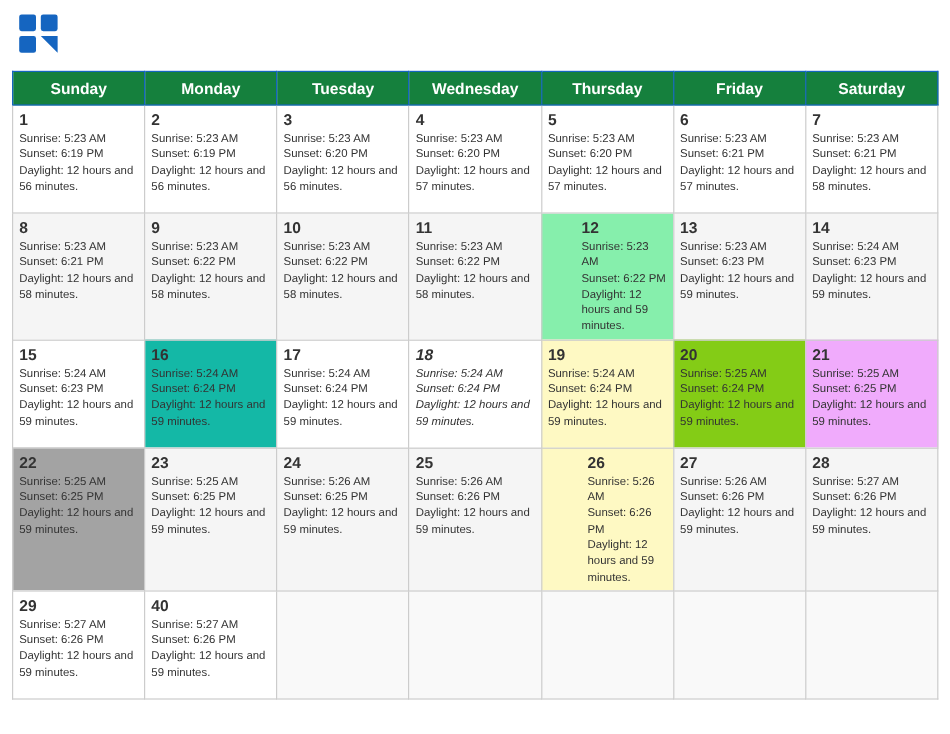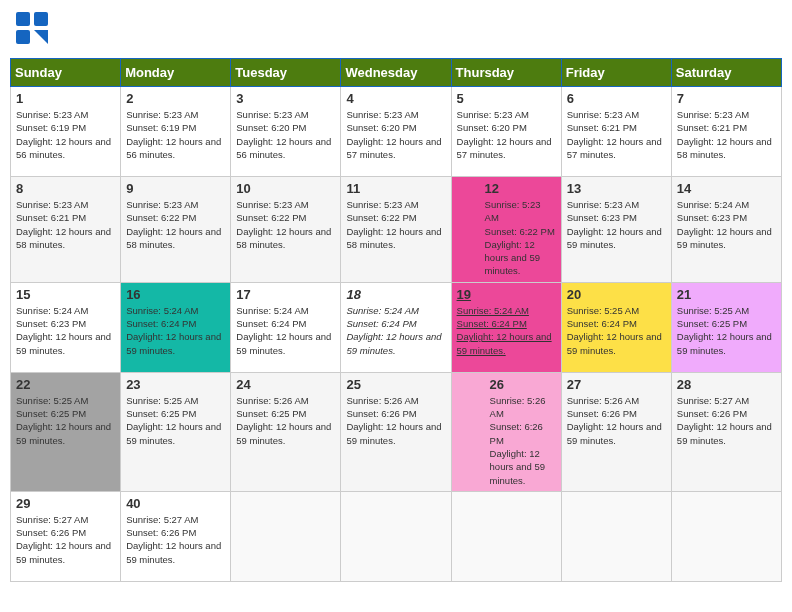--- a/index.html
+++ b/index.html
@@ -43,26 +43,26 @@
     .subtitle {
       font-size: 15px;
       color: #555;
     }
     .calendar {
       width: 100%;
       border-collapse: collapse;
       border: 1px solid #ccc;
     }
     .calendar th {
-      background-color: #4d7c0f;
+      background-color: #15803d;
       color: #fff;
       font-size: 13px;
       font-weight: bold;
       padding: 6px 4px;
-      text-align: left;
+      text-align: center;
       border: 1px solid #1565c0;
     }
     .calendar td {
       vertical-align: top;
       border: 1px solid #ccc;
       padding: 4px 5px;
       font-size: 10px;
       color: #333;
       width: calc(100% / 7);
       min-height: 80px;
@@ -214,21 +214,21 @@
         </div>
         </td>
         <td style="background: rgb(245, 245, 245);">
           <span class="day-number">11</span>
         <div class="day-detail">
           Sunrise: 5:23 AM<br>
           Sunset: 6:22 PM<br>
           Daylight: 12 hours and 58 minutes.
         </div>
         </td>
-        <td style="background: #ec4899; padding-left: 33px;">
+        <td style="background: #86efac; padding-left: 33px;">
           <span class="day-number">12</span>
         <div class="day-detail">
           Sunrise: 5:23 AM<br>
           Sunset: 6:22 PM<br>
           Daylight: 12 hours and 59 minutes.
         </div>
         </td>
         <td style="background: rgb(245, 245, 245);">
           <span class="day-number">13</span>
         <div class="day-detail">
@@ -272,29 +272,29 @@
         </div>
         </td>
         <td style="background: rgb(255, 255, 255); font-style: italic;">
           <span class="day-number">18</span>
         <div class="day-detail">
           Sunrise: 5:24 AM<br>
           Sunset: 6:24 PM<br>
           Daylight: 12 hours and 59 minutes.
         </div>
         </td>
-        <td style="background: #ec4899; text-decoration: underline;">
+        <td style="background: #fef9c3;">
           <span class="day-number">19</span>
         <div class="day-detail">
           Sunrise: 5:24 AM<br>
           Sunset: 6:24 PM<br>
           Daylight: 12 hours and 59 minutes.
         </div>
         </td>
-        <td style="background: #fde047;">
+        <td style="background: #84cc16;">
           <span class="day-number">20</span>
         <div class="day-detail">
           Sunrise: 5:25 AM<br>
           Sunset: 6:24 PM<br>
           Daylight: 12 hours and 59 minutes.
         </div>
         </td>
         <td style="background: #f0abfc;">
           <span class="day-number">21</span>
         <div class="day-detail">
@@ -330,21 +330,21 @@
         </div>
         </td>
         <td style="background: rgb(245, 245, 245);">
           <span class="day-number">25</span>
         <div class="day-detail">
           Sunrise: 5:26 AM<br>
           Sunset: 6:26 PM<br>
           Daylight: 12 hours and 59 minutes.
         </div>
         </td>
-        <td style="background: #f9a8d4; padding-left: 38px;">
+        <td style="background: #fef9c3; padding-left: 38px;">
           <span class="day-number">26</span>
         <div class="day-detail">
           Sunrise: 5:26 AM<br>
           Sunset: 6:26 PM<br>
           Daylight: 12 hours and 59 minutes.
         </div>
         </td>
         <td style="background: rgb(245, 245, 245);">
           <span class="day-number">27</span>
         <div class="day-detail">

